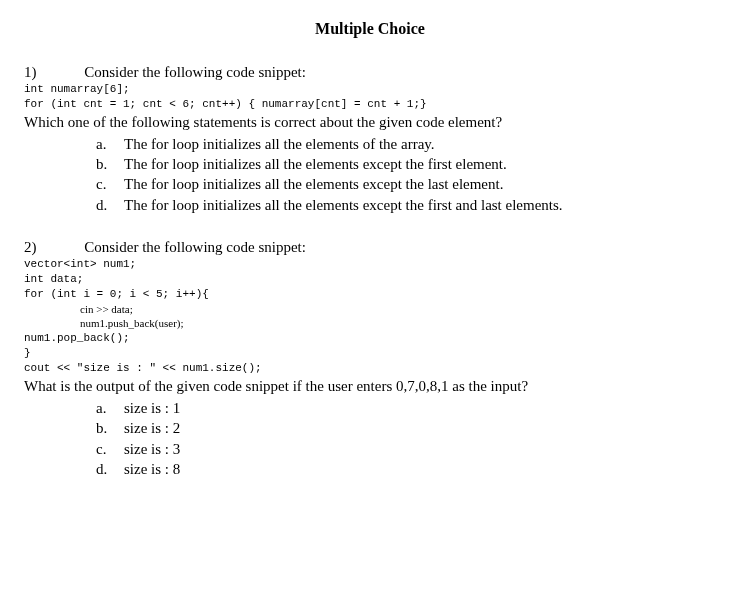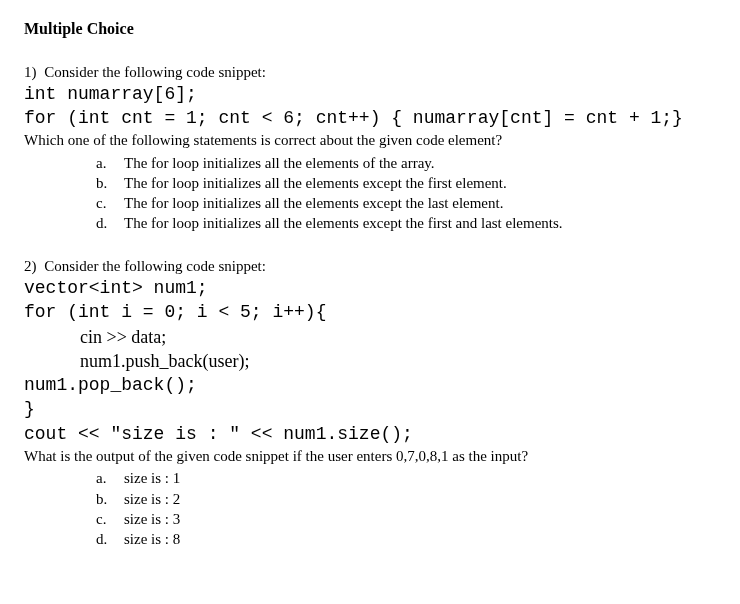--- a/index.html
+++ b/index.html
@@ -10,28 +10,30 @@
     color: #000;
     background: #fff;
     width: 740px;
     box-sizing: border-box;
     line-height: 1.35;
   }
   .heading {
     font-weight: bold;
     font-size: 16px;
     margin-bottom: 22px;
+    text-align: center;
   }
   .code {
     font-family: "Courier New", Courier, monospace;
-    font-size: 18px;
+    font-size: 11px;
     white-space: pre;
   }
   .after-num {
     padding-left: 4px;
+    margin-left: 40px;
   }
   .options {
     margin-left: 72px;
     margin-top: 2px;
   }
   .opt-row {
     display: flex;
     gap: 14px;
   }
   .opt-letter {
@@ -79,20 +81,21 @@
     </div>
   </div>
 </div>
 
 <div class="q-block">
   <div>
     <span>2)</span>
     <span class="after-num">Consider the following code snippet:</span>
   </div>
   <div class="code">vector&lt;int&gt; num1;</div>
+  <div class="code">int data;</div>
   <div class="code">for (int i = 0; i &lt; 5; i++){</div>
   <div class="code code-indent">cin &gt;&gt; data;</div>
   <div class="code code-indent">num1.push_back(user);</div>
   <div class="code code-indent2">num1.pop_back();</div>
   <div class="code">}</div>
   <div class="code">cout &lt;&lt; "size is : " &lt;&lt; num1.size();</div>
   <div>What is the output of the given code snippet if the user enters 0,7,0,8,1 as the input?</div>
   <div class="options">
     <div class="opt-row">
       <span class="opt-letter">a.</span>

